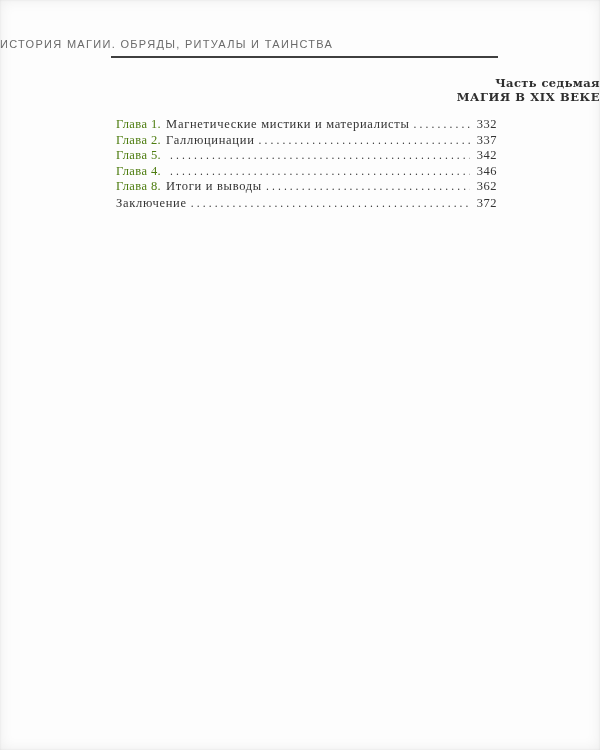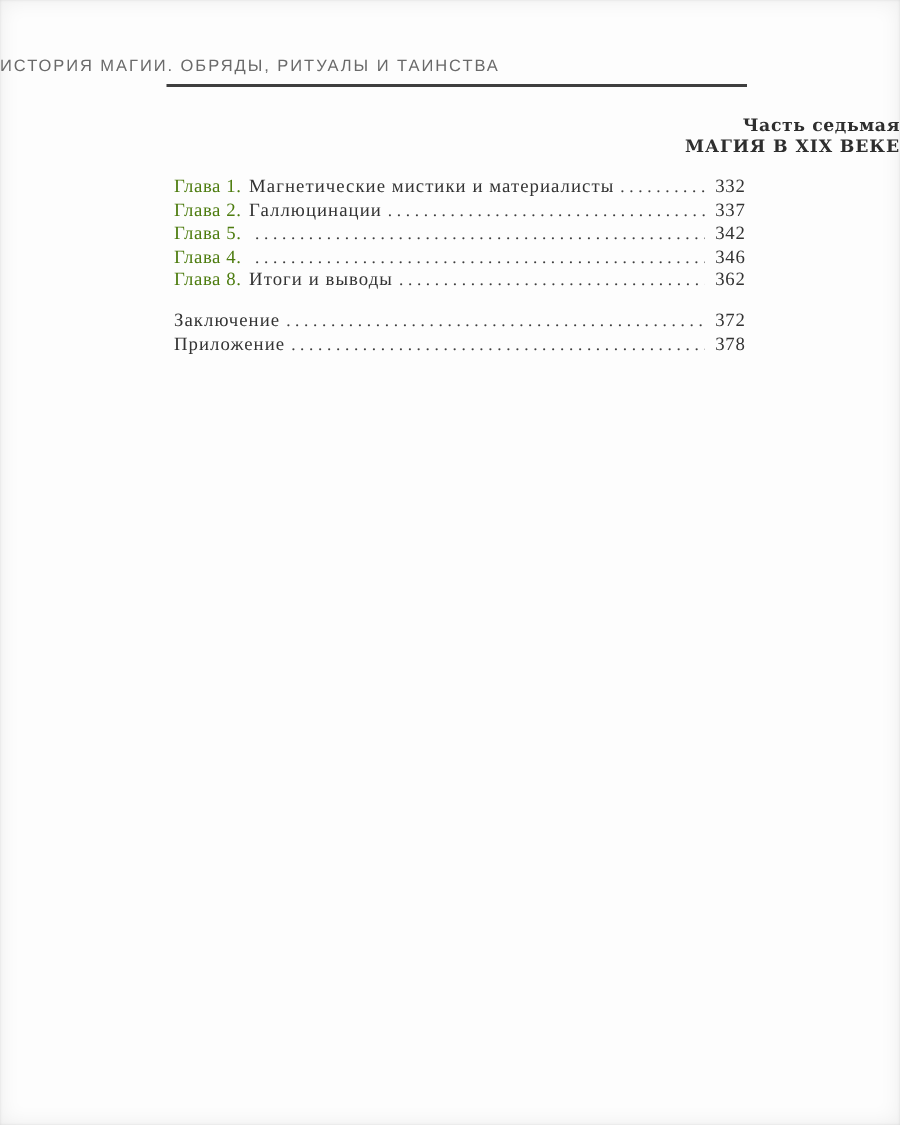--- a/index.html
+++ b/index.html
@@ -81,21 +81,21 @@
     font-size: 11.5px;
     letter-spacing: 3.1px;
     color: #3d3d3d;
   }
   .pg {
     min-width: 24px;
     text-align: right;
     letter-spacing: 0.5px;
     color: #333333;
   }
-  .back-matter { margin-top: 11px; }
+  .back-matter { margin-top: 1px; }
 </style>
 </head>
 <body>
 
 <div class="running-head">ИСТОРИЯ МАГИИ. ОБРЯДЫ, РИТУАЛЫ И ТАИНСТВА</div>
 <div class="head-rule"></div>
 
 <div class="part-label">Часть седьмая</div>
 <div class="part-title">МАГИЯ В XIX ВЕКЕ</div>
 
@@ -135,20 +135,15 @@
     <span class="leader"></span>
     <span class="pg">362</span>
   </div>
 
   <div class="back-matter">
     <div class="toc-row">
       <span class="ch-title">Заключение</span>
       <span class="leader"></span>
       <span class="pg">372</span>
     </div>
-    <div class="toc-row">
-      <span class="ch-title">Приложение</span>
-      <span class="leader"></span>
-      <span class="pg">378</span>
-    </div>
   </div>
 
 </div>
 
 </body></html>

